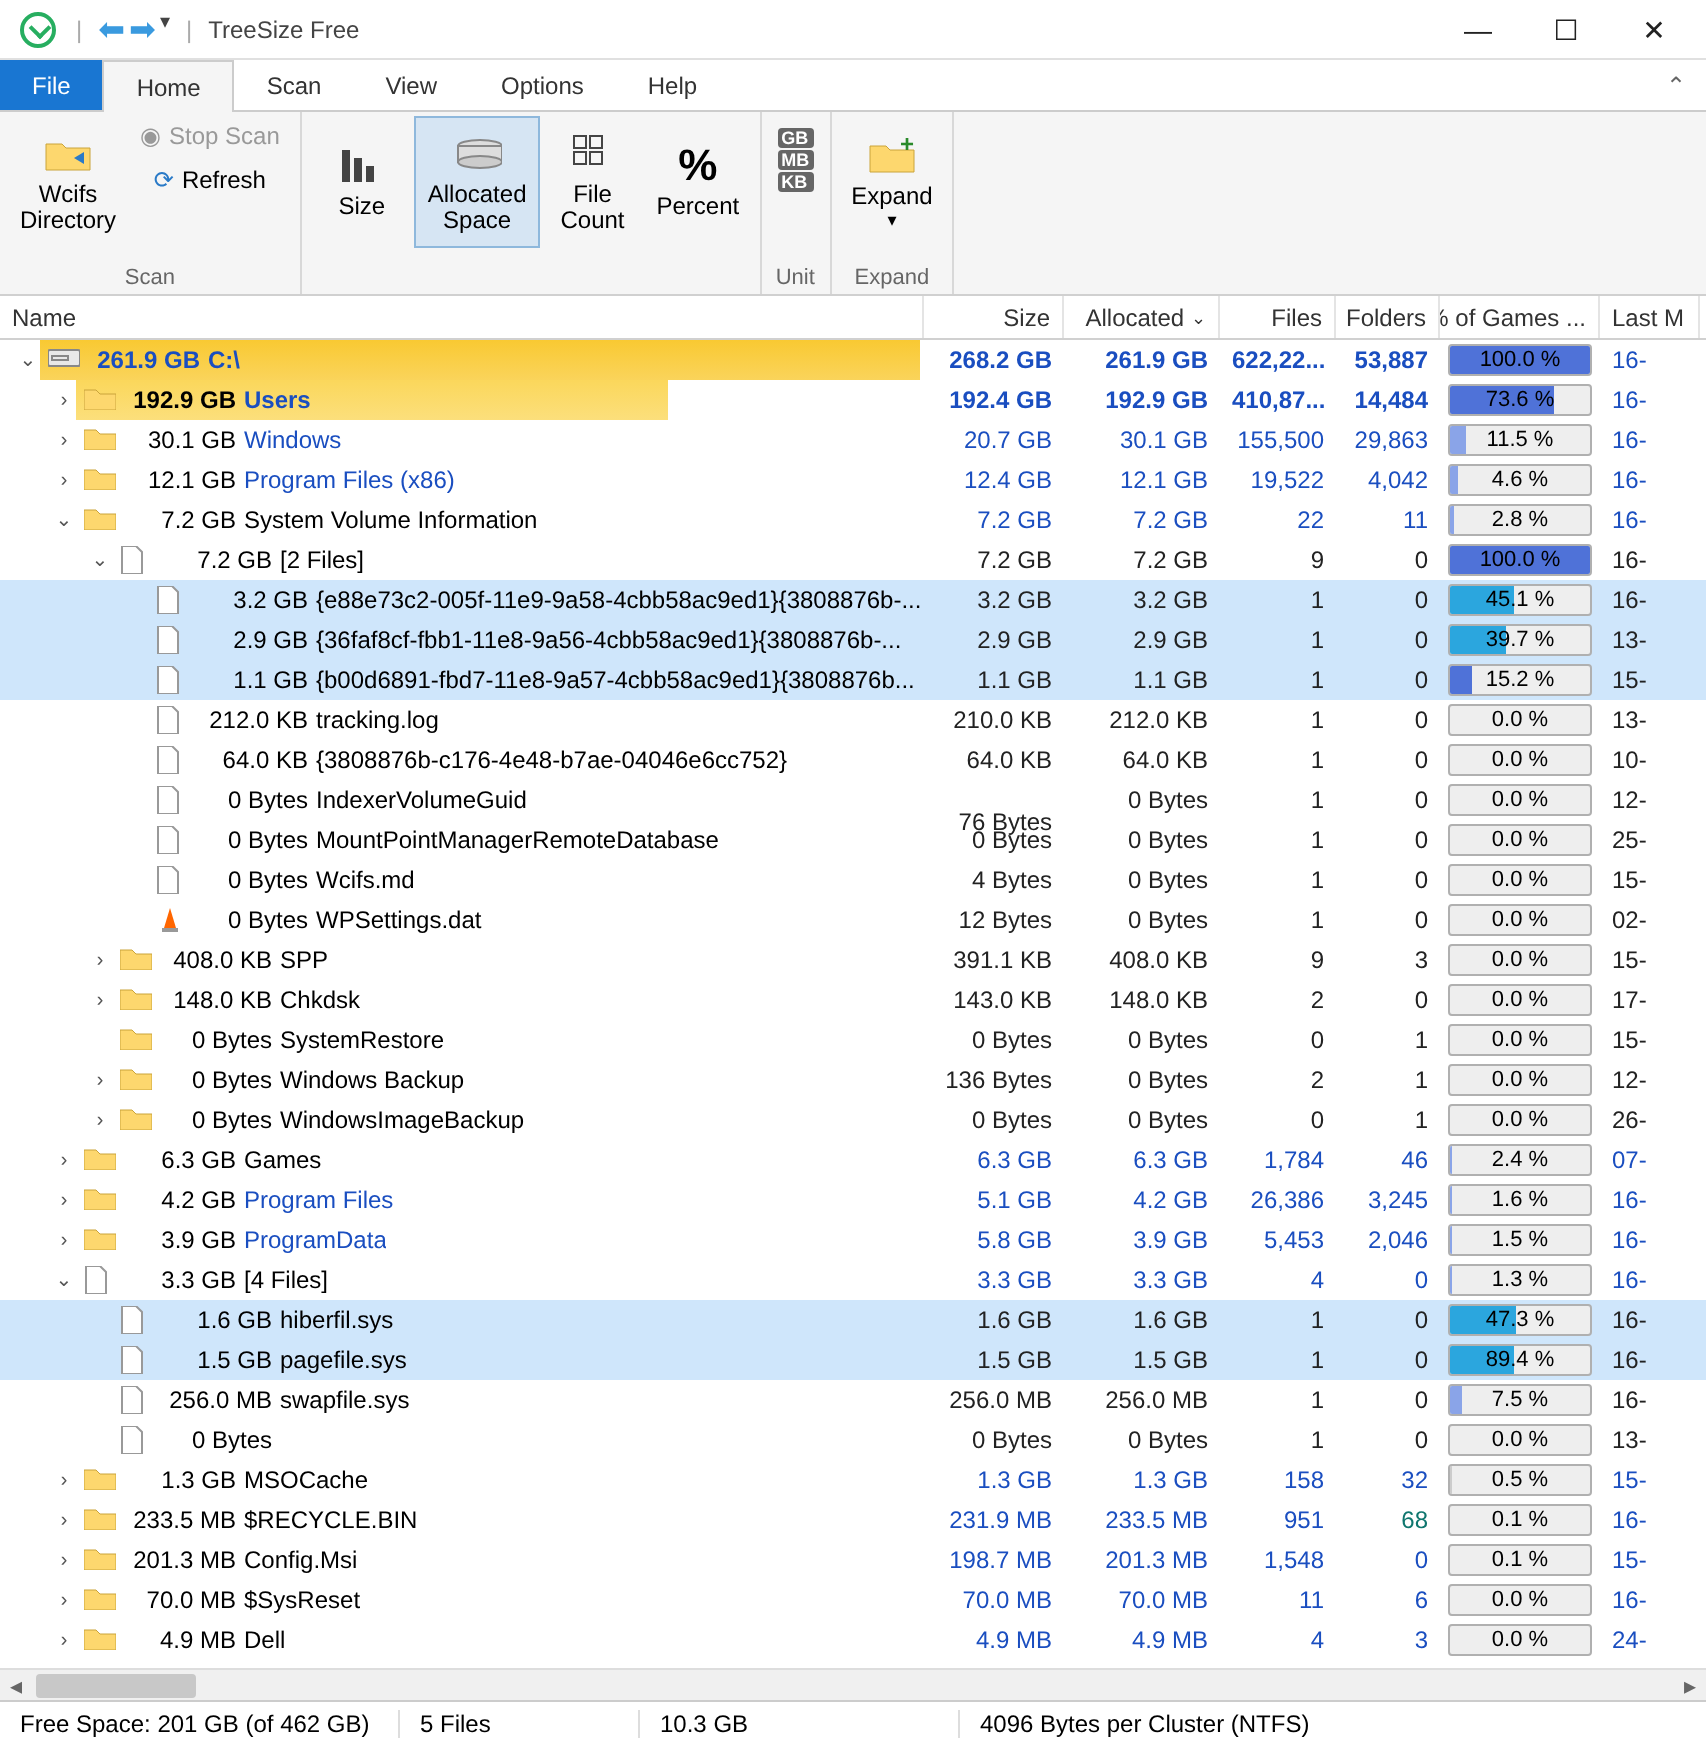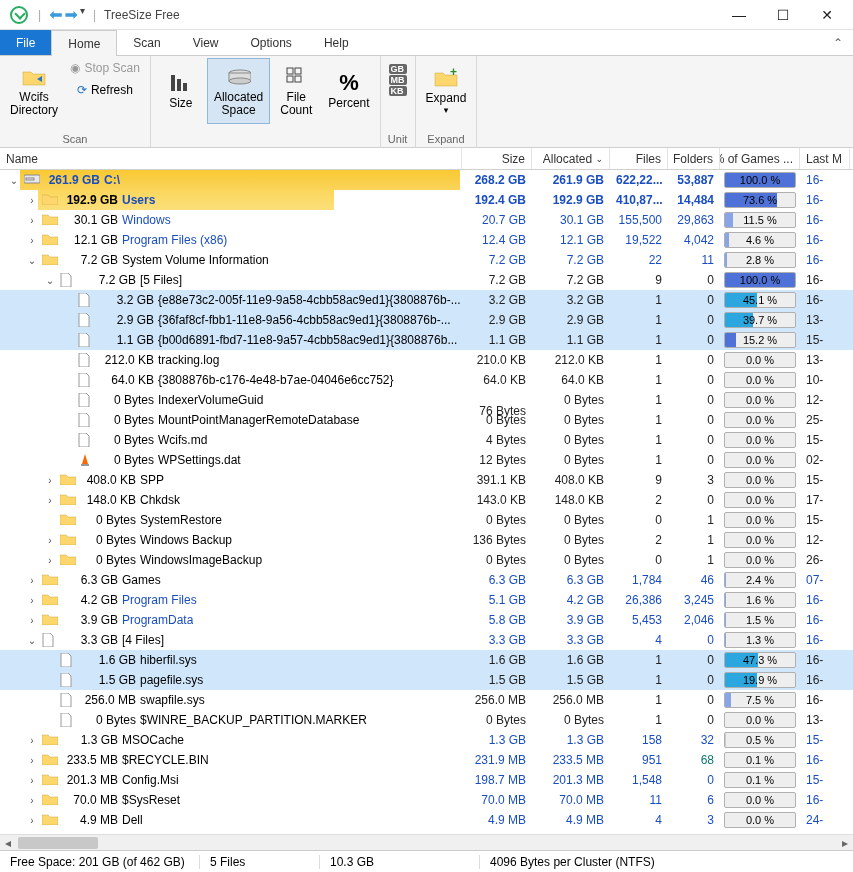--- a/index.html
+++ b/index.html
@@ -311,21 +311,21 @@
       <div class="c" style="width:50px;text-align:left;color:#1a4ec0;">16-</div>
     </div>
     <div class="row">
       <div class="namecol" style="width:462px;">
         <span style="width:44px;display:inline-block;"></span>
         <span class="expander">⌄</span>
         <span class="ficon"><svg width="12" height="14">
             <path class="file-icon" d="M1 0h7l3 3v11H1z"></path>
           </svg></span>
         <span class="fsize" style="width:56px;">7.2 GB</span>
-        <span class="fname " style="">[5 Files]</span>
+        <span class="fname " style="">[2 Files]</span>
       </div>
       <div class="c" style="width:70px;color:#222;">7.2 GB</div>
       <div class="c" style="width:78px;color:#222;">7.2 GB</div>
       <div class="c" style="width:58px;color:#222;">9</div>
       <div class="c" style="width:52px;color:#222;">0</div>
       <div style="width:80px;">
         <div class="pct">
           <div class="fill" style="width:100%;background:#4f72d8;"></div>
           <div class="txt">100.0 %</div>
         </div>
@@ -761,21 +761,21 @@
         <span class="fsize" style="width:56px;">1.5 GB</span>
         <span class="fname " style="">pagefile.sys</span>
       </div>
       <div class="c" style="width:70px;color:#222;">1.5 GB</div>
       <div class="c" style="width:78px;color:#222;">1.5 GB</div>
       <div class="c" style="width:58px;color:#222;">1</div>
       <div class="c" style="width:52px;color:#222;">0</div>
       <div style="width:80px;">
         <div class="pct">
           <div class="fill" style="width:45%;background:#2ba6de;"></div>
-          <div class="txt">19.9 %</div>
+          <div class="txt">89.4 %</div>
         </div>
       </div>
       <div class="c" style="width:50px;text-align:left;color:#222;">16-</div>
     </div>
     <div class="row">
       <div class="namecol" style="width:462px;">
         <span style="width:44px;display:inline-block;"></span>
         <span class="expander"></span>
         <span class="ficon"><svg width="12" height="14">
             <path class="file-icon" d="M1 0h7l3 3v11H1z"></path>
@@ -796,21 +796,20 @@
       <div class="c" style="width:50px;text-align:left;color:#222;">16-</div>
     </div>
     <div class="row">
       <div class="namecol" style="width:462px;">
         <span style="width:44px;display:inline-block;"></span>
         <span class="expander"></span>
         <span class="ficon"><svg width="12" height="14">
             <path class="file-icon" d="M1 0h7l3 3v11H1z"></path>
           </svg></span>
         <span class="fsize" style="width:56px;">0 Bytes</span>
-        <span class="fname " style="">$WINRE_BACKUP_PARTITION.MARKER</span>
       </div>
       <div class="c" style="width:70px;color:#222;">0 Bytes</div>
       <div class="c" style="width:78px;color:#222;">0 Bytes</div>
       <div class="c" style="width:58px;color:#222;">1</div>
       <div class="c" style="width:52px;color:#222;">0</div>
       <div style="width:80px;">
         <div class="pct">
           <div class="fill" style="width:0%;background:#ccc;"></div>
           <div class="txt">0.0 %</div>
         </div>

